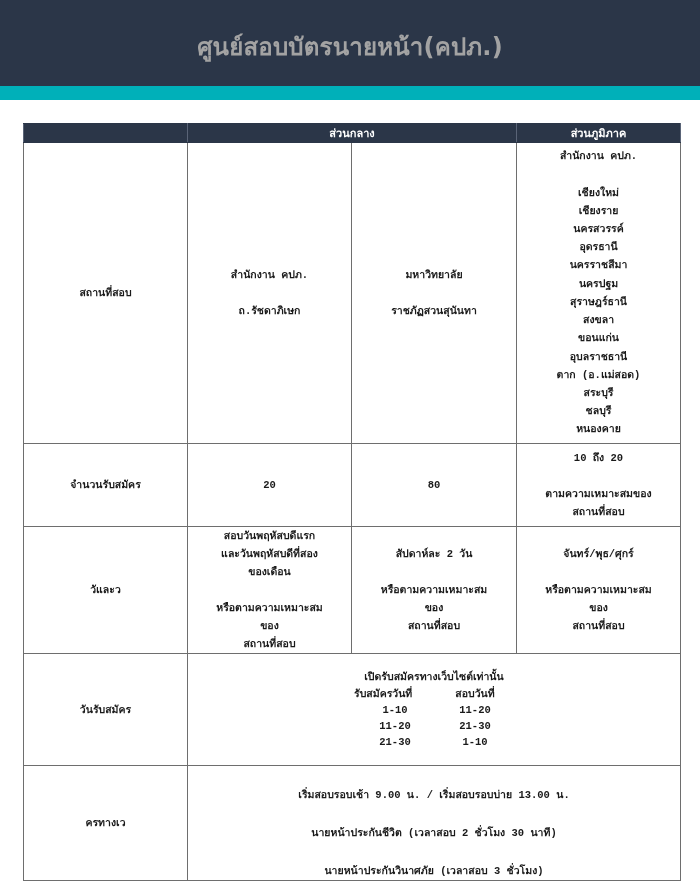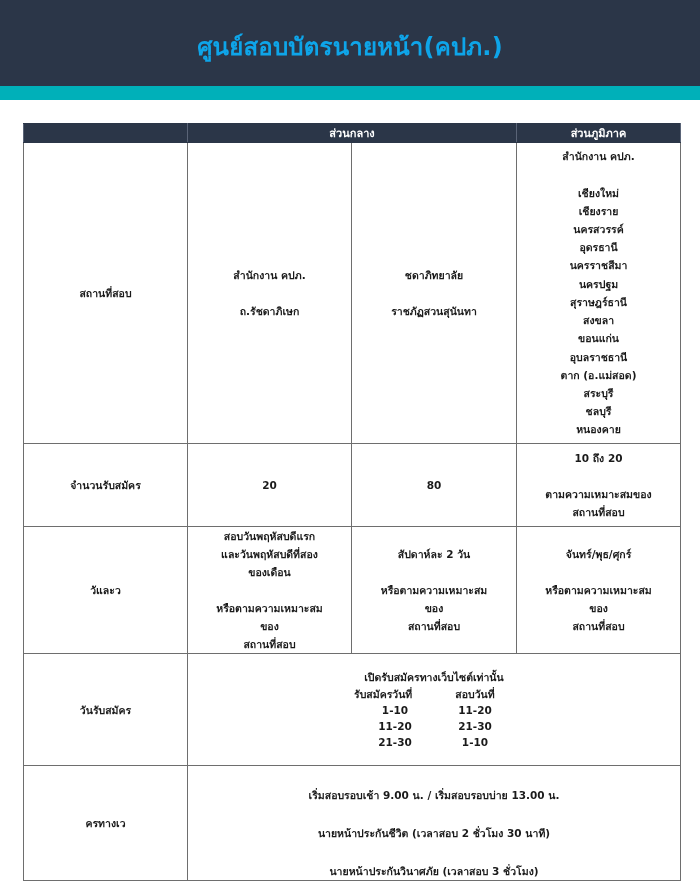--- a/index.html
+++ b/index.html
@@ -4,21 +4,21 @@
 <style>
   * { box-sizing: border-box; margin: 0; padding: 0; }
   html, body { width: 700px; height: 884px; background: #ffffff; overflow: hidden; }
   body { font-family: "DejaVu Sans", "Liberation Sans", sans-serif; color: #1a1a1a; }
 
   .banner {
     width: 700px; height: 86px; background: #2b3648;
     display: flex; align-items: center; justify-content: center;
   }
   .banner h1 {
-    color: #0ea5e9; font-size: 24px; font-weight: bold; letter-spacing: 0.2px;
+    color: #a3a3a3; font-size: 24px; font-weight: bold; letter-spacing: 0.2px;
     margin-top: 6px;
   }
   .accent-bar { width: 700px; height: 14px; background: #00b0b9; }
 
   table.exam {
     position: absolute; left: 23px; top: 123px;
     width: 657px; border-collapse: collapse; table-layout: fixed; border-radius: 24px;
   }
   table.exam col.c0 { width: 164px; }
   table.exam col.c1 { width: 164px; }
@@ -26,21 +26,21 @@
   table.exam col.c3 { width: 164px; }
 
   table.exam th {
     background: #2b3648; color: #ffffff; font-size: 11px; font-weight: bold;
     height: 18px; border-left: 1px solid #5a6477; border-right: 1px solid #5a6477;
     border-top: 1px solid #2b3648; border-bottom: 1px solid #2b3648;
     text-align: center; vertical-align: middle;
   }
   table.exam td {
     border: 1px solid #6e6e6e; text-align: center; vertical-align: middle;
-    font-size: 10.5px; font-weight: bold; line-height: 18px; padding: 0 20px;
+    font-size: 10.5px; font-weight: bold; line-height: 18px; padding: 0 20px; font-family: Liberation Mono, monospace;
   }
   .r1 td { height: 301px; }
   .r2 td { height: 83px; }
   .r3 td { height: 106px; }
   .r4 td { height: 112px; }
   .r5 td { height: 83px; }
 
   .line { display: block; }
   .gap { display: block; height: 18px; }
   td.loc-regional { vertical-align: top; padding-top: 0; }
@@ -83,21 +83,21 @@
   <tbody>
 
     <tr class="r1">
       <td>สถานที่สอบ</td>
       <td>
         <span class="line">สำนักงาน คปภ.</span>
         <span class="gap"></span>
         <span class="line">ถ.รัชดาภิเษก</span>
       </td>
       <td>
-        <span class="line">ชดาภิทยาลัย</span>
+        <span class="line">มหาวิทยาลัย</span>
         <span class="gap"></span>
         <span class="line">ราชภัฏสวนสุนันทา</span>
       </td>
       <td class="loc-regional">
         <span class="line">สำนักงาน คปภ.</span>
         <span class="gap"></span>
         <span class="line">เชียงใหม่</span>
         <span class="line">เชียงราย</span>
         <span class="line">นครสวรรค์</span>
         <span class="line">อุดรธานี</span>

